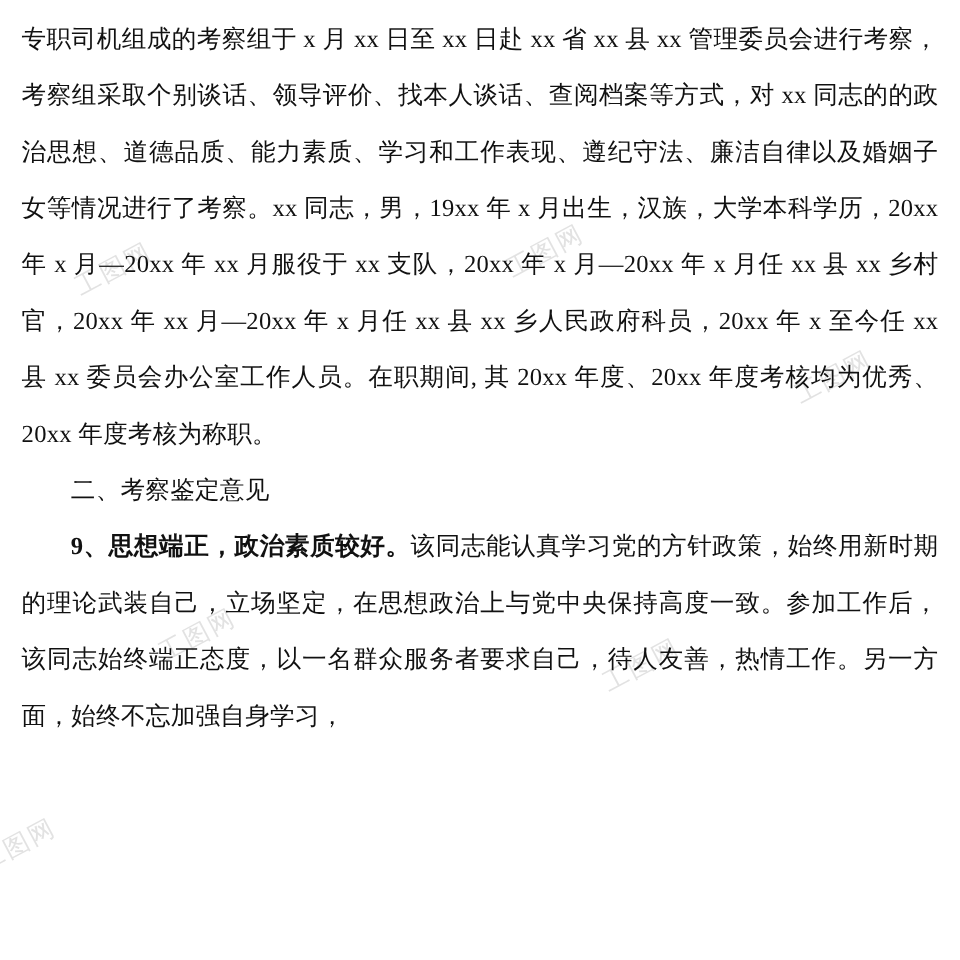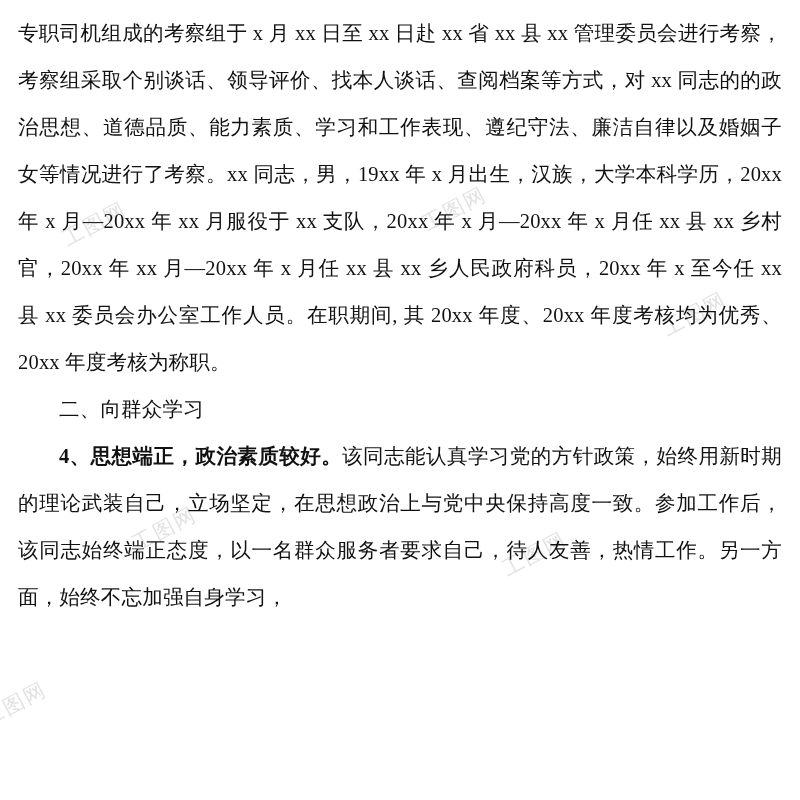--- a/index.html
+++ b/index.html
@@ -89,21 +89,21 @@
     <span class="wm wm3">工图网</span>
     <span class="wm wm4">工图网</span>
     <span class="wm wm5">工图网</span>
     <span class="wm wm6">工图网</span>
   </div>
 
   <div class="doc-body">
 
     <p class="para">专职司机组成的考察组于 x 月 xx 日至 xx 日赴 xx 省 xx 县 xx 管理委员会进行考察，考察组采取个别谈话、领导评价、找本人谈话、查阅档案等方式，对 xx 同志的的政治思想、道德品质、能力素质、学习和工作表现、遵纪守法、廉洁自律以及婚姻子女等情况进行了考察。xx 同志，男，19xx 年 x 月出生，汉族，大学本科学历，20xx 年 x 月—20xx 年 xx 月服役于 xx 支队，20xx 年 x 月—20xx 年 x 月任 xx 县 xx 乡村官，20xx 年 xx 月—20xx 年 x 月任 xx 县 xx 乡人民政府科员，20xx 年 x 至今任 xx 县 xx 委员会办公室工作人员。在职期间, 其 20xx 年度、20xx 年度考核均为优秀、20xx 年度考核为称职。</p>
 
-    <p class="para indent">二、向群众学习</p>
+    <p class="para indent">二、考察鉴定意见</p>
 
-    <p class="para indent bold-lead"><b>4、思想端正，政治素质较好。</b><span>该同志能认真学习党的方针政策，始终用新时期的理论武装自己，立场坚定，在思想政治上与党中央保持高度一致。参加工作后，该同志始终端正态度，以一名群众服务者要求自己，待人友善，热情工作。另一方面，始终不忘加强自身学习，</span></p>
+    <p class="para indent bold-lead"><b>9、思想端正，政治素质较好。</b><span>该同志能认真学习党的方针政策，始终用新时期的理论武装自己，立场坚定，在思想政治上与党中央保持高度一致。参加工作后，该同志始终端正态度，以一名群众服务者要求自己，待人友善，热情工作。另一方面，始终不忘加强自身学习，</span></p>
 
     <div class="spacer-line"></div>
 
 
   </div>
 </div>
 
 </body></html>

